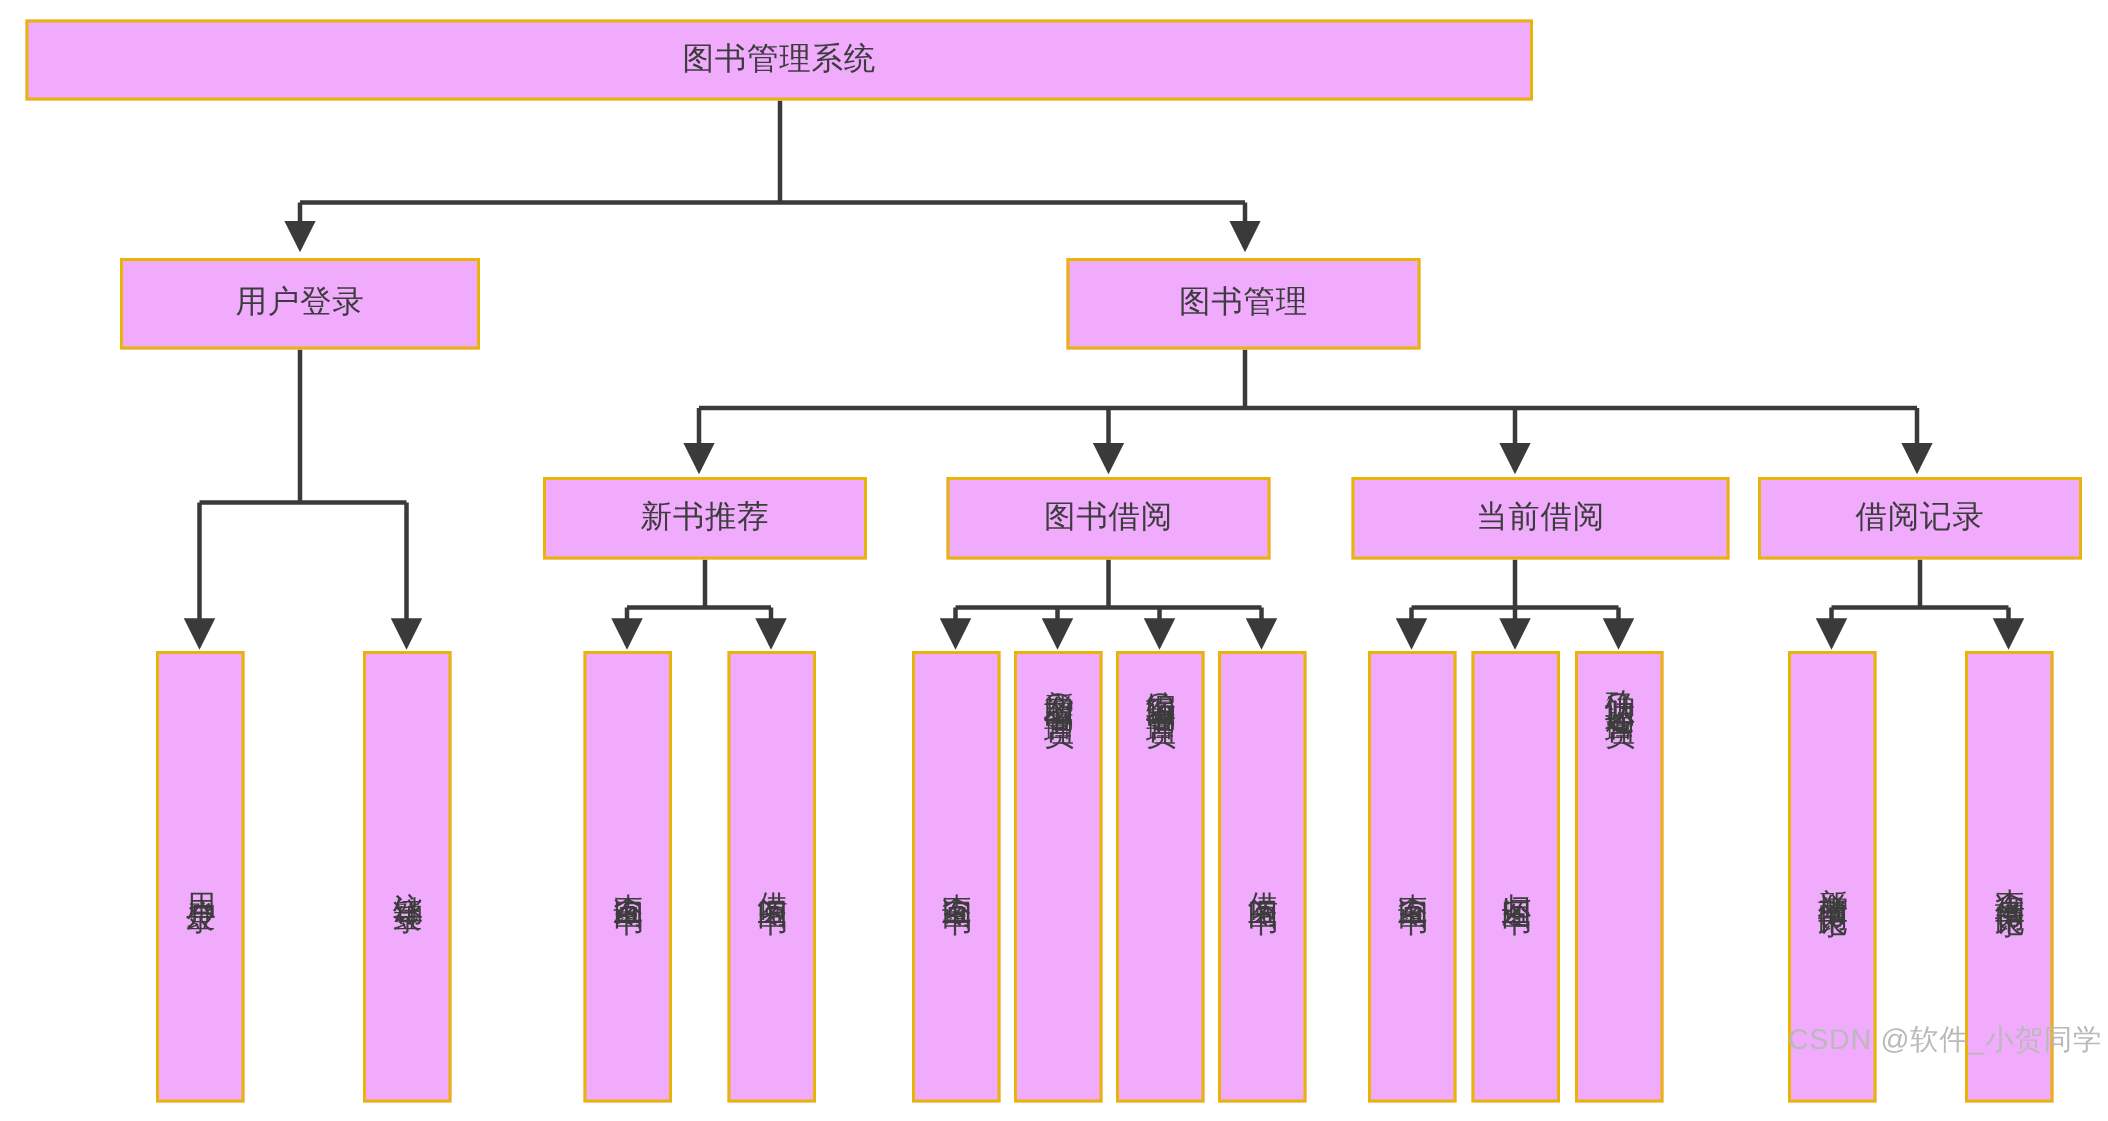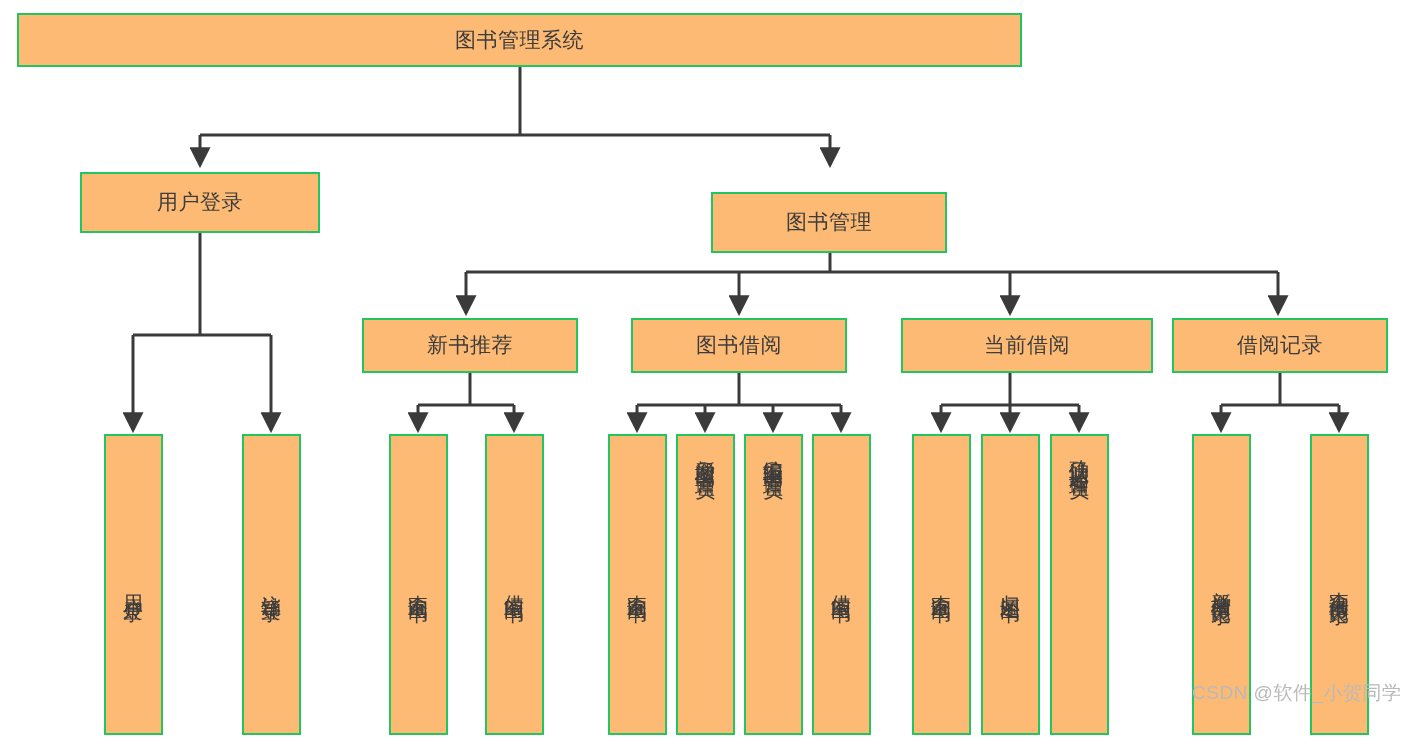--- a/index.html
+++ b/index.html
@@ -22,22 +22,22 @@
     position: absolute;
     left: 0;
     top: 0;
     width: 1405px;
     height: 747px;
     pointer-events: none;
   }
   .node {
     position: absolute;
     box-sizing: border-box;
-    border: 2px solid #22c55e;
-    background: #fdba74;
+    border: 2px solid #eab308;
+    background: #f0abfc;
     color: #3c3c3c;
     display: flex;
     align-items: center;
     justify-content: center;
     text-align: center;
   }
   .node .label {
     display: block;
     color: #3c3c3c;
     letter-spacing: 0.5px;
@@ -132,21 +132,21 @@
     </g>
   </svg>
 
   <div class="node root" style="left:17px; top:13px; width:1005px; height:54px;">
     <span class="label">图书管理系统</span>
   </div>
 
   <div class="node level2" style="left:80px; top:172px; width:240px; height:61px;">
     <span class="label">用户登录</span>
   </div>
-  <div class="node level2" style="left:711px; top:172px; width:236px; height:61px;margin-top:20px;">
+  <div class="node level2" style="left:711px; top:172px; width:236px; height:61px;">
     <span class="label">图书管理</span>
   </div>
 
   <div class="node level3" style="left:362px; top:318px; width:216px; height:55px;">
     <span class="label">新书推荐</span>
   </div>
   <div class="node level3" style="left:631px; top:318px; width:216px; height:55px;">
     <span class="label">图书借阅</span>
   </div>
   <div class="node level3" style="left:901px; top:318px; width:252px; height:55px;">

